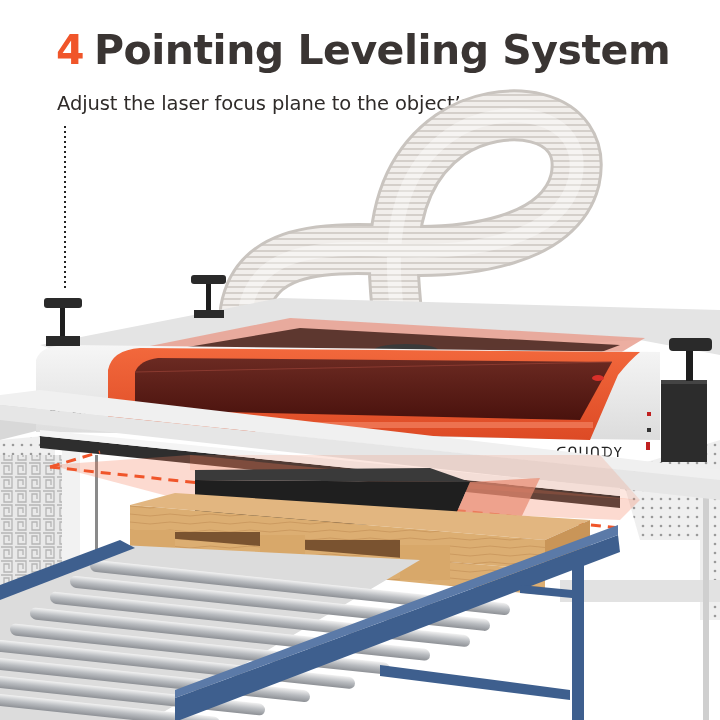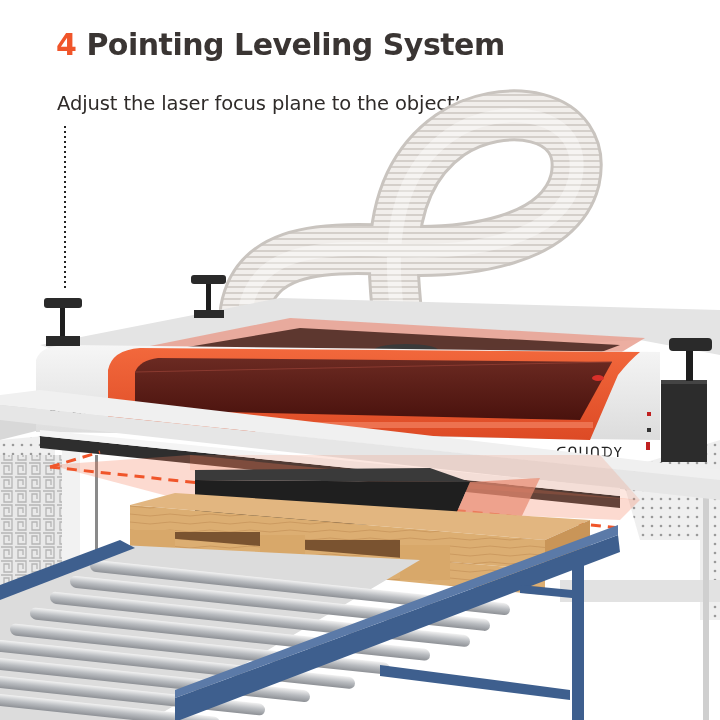--- a/index.html
+++ b/index.html
@@ -1,17 +1,17 @@
 <!DOCTYPE html>
 <html><head>
 <meta charset="utf-8">
 <style>
   html, body { margin: 0; padding: 0; background: #ffffff; }
   body { width: 720px; height: 720px; overflow: hidden; position: relative; font-family: "DejaVu Sans", sans-serif; }
-  .headline { position: absolute; left: 56px; top: 28px; margin: 0; font-family: "DejaVu Sans", sans-serif; font-weight: bold; font-size: 30px; letter-spacing: -0.5px; color: #3a3533; white-space: nowrap; line-height: 1.1; }
+  .headline { position: absolute; left: 56px; top: 28px; margin: 0; font-family: "DejaVu Sans", sans-serif; font-weight: bold; font-size: 41px; letter-spacing: -0.5px; color: #3a3533; white-space: nowrap; line-height: 1.1; }
   .headline .num { color: #f0552a; margin-right: 10px; }
   .subhead { position: absolute; left: 57px; top: 92px; margin: 0; font-family: "DejaVu Sans", sans-serif; font-size: 19.5px; color: #2f2b29; white-space: nowrap; letter-spacing: -0.1px; }
   .scene { position: absolute; left: 0; top: 0; width: 720px; height: 720px; }
   .label-text { font-family: "DejaVu Sans Mono", monospace; font-weight: bold; }
 </style>
 </head>
 <body>
 
 <h1 class="headline">
   <span class="num">4</span><span>Pointing Leveling System</span>

